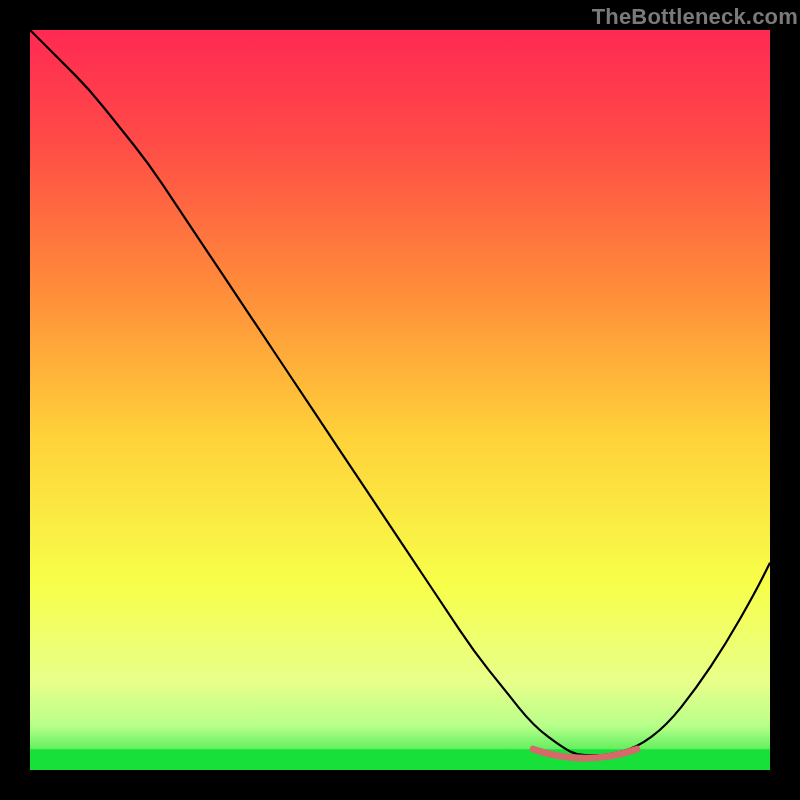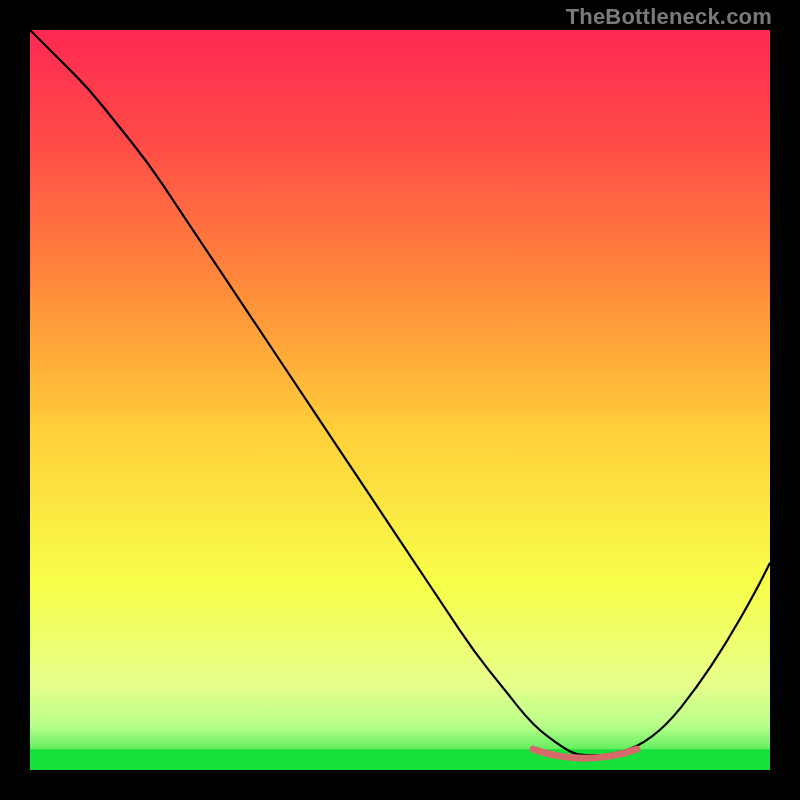--- a/index.html
+++ b/index.html
@@ -13,21 +13,21 @@
   }
   .stage {
     position: relative;
     width: 800px;
     height: 800px;
     background: #000;
   }
   .watermark {
     position: absolute;
     top: 4px;
-    right: 28px;
+    right: 2px;
     color: #7a7a7a;
     font-size: 22px;
     font-weight: 600;
     letter-spacing: 0.2px;
     user-select: none;
   }
   .plot {
     position: absolute;
     left: 30px;
     top: 30px;

